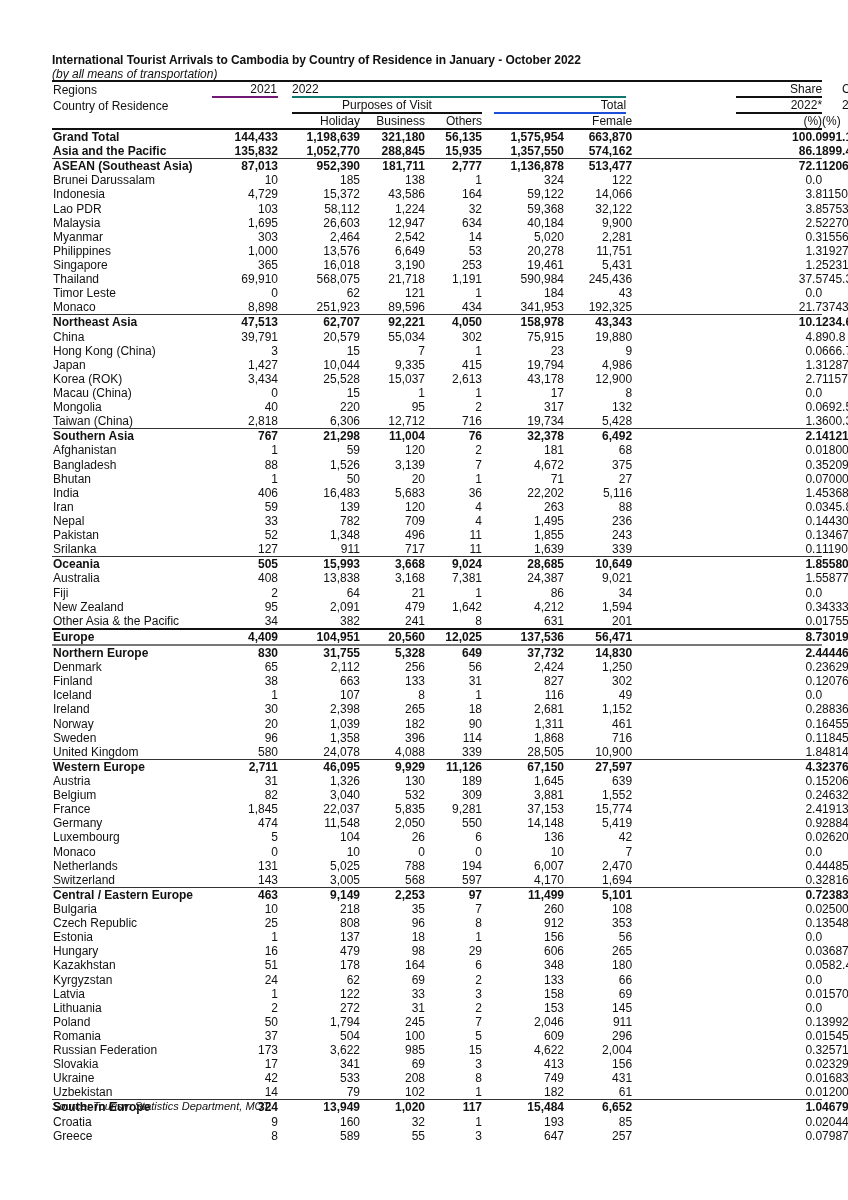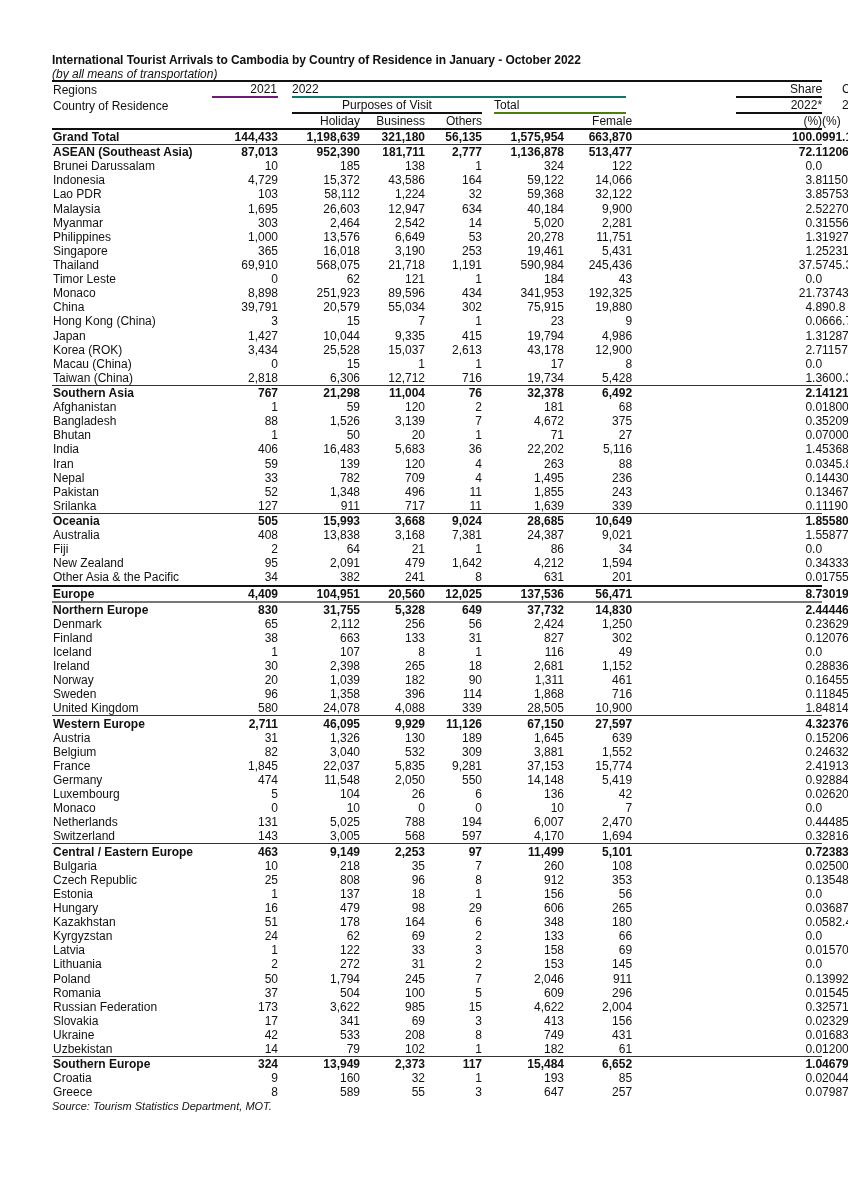--- a/index.html
+++ b/index.html
@@ -56,21 +56,21 @@
             <div style="border-bottom:2px solid #111; margin-left:20px;">Change</div>
           </td>
       </tr>
       <tr class="head">
         <td class="name">Country of Residence</td>
         <td></td>
         <td colspan="3">
             <div style="border-bottom:2px solid #111; margin-left:14px; text-align:center;">Purposes of Visit</div>
           </td>
         <td colspan="2">
-            <div style="border-bottom:2px solid #4d7c0f; margin-left:12px; margin-right:6px; text-align:left;">Total</div>
+            <div style="border-bottom:2px solid #1d4ed8; margin-left:12px; margin-right:6px; text-align:right;">Total</div>
           </td>
         <td></td>
         <td class="num">
             <div style="border-bottom:2px solid #111; margin-left:14px;">2022*</div>
           </td>
         <td class="num">
             <div style="border-bottom:2px solid #111; margin-left:20px;">2022*/21</div>
           </td>
       </tr>
       <tr class="head">
@@ -93,20 +93,32 @@
           <td class="num">1,198,639</td>
           <td class="num">321,180</td>
           <td class="num">56,135</td>
           <td class="num">1,575,954</td>
           <td class="num">663,870</td>
           <td class="num"></td>
           <td class="num">100.0</td>
           <td class="num">991.1</td>
         </tr>
         <tr class="bold">
+          <td class="name">Asia and the Pacific</td>
+          <td class="num">135,832</td>
+          <td class="num">1,052,770</td>
+          <td class="num">288,845</td>
+          <td class="num">15,935</td>
+          <td class="num">1,357,550</td>
+          <td class="num">574,162</td>
+          <td class="num"></td>
+          <td class="num">86.1</td>
+          <td class="num">899.4</td>
+        </tr>
+        <tr class="bold">
           <td class="name rule-thin">ASEAN (Southeast Asia)</td>
           <td class="num rule-thin">87,013</td>
           <td class="num rule-thin">952,390</td>
           <td class="num rule-thin">181,711</td>
           <td class="num rule-thin">2,777</td>
           <td class="num rule-thin">1,136,878</td>
           <td class="num rule-thin">513,477</td>
           <td class="num rule-thin"></td>
           <td class="num rule-thin">72.1</td>
           <td class="num rule-thin">1206.6</td>
@@ -224,20 +236,32 @@
           <td class="num">8,898</td>
           <td class="num">251,923</td>
           <td class="num">89,596</td>
           <td class="num">434</td>
           <td class="num">341,953</td>
           <td class="num">192,325</td>
           <td class="num"></td>
           <td class="num">21.7</td>
           <td class="num">3743.0</td>
         </tr>
+        <tr class="bold">
+          <td class="name rule-thin">Northeast Asia</td>
+          <td class="num rule-thin">47,513</td>
+          <td class="num rule-thin">62,707</td>
+          <td class="num rule-thin">92,221</td>
+          <td class="num rule-thin">4,050</td>
+          <td class="num rule-thin">158,978</td>
+          <td class="num rule-thin">43,343</td>
+          <td class="num rule-thin"></td>
+          <td class="num rule-thin">10.1</td>
+          <td class="num rule-thin">234.6</td>
+        </tr>
         <tr>
           <td class="name">China</td>
           <td class="num">39,791</td>
           <td class="num">20,579</td>
           <td class="num">55,034</td>
           <td class="num">302</td>
           <td class="num">75,915</td>
           <td class="num">19,880</td>
           <td class="num"></td>
           <td class="num">4.8</td>
@@ -283,20 +307,32 @@
           <td class="name">Macau (China)</td>
           <td class="num">0</td>
           <td class="num">15</td>
           <td class="num">1</td>
           <td class="num">1</td>
           <td class="num">17</td>
           <td class="num">8</td>
           <td class="num"></td>
           <td class="num">0.0</td>
           <td class="num"></td>
+        </tr>
+        <tr>
+          <td class="name">Mongolia</td>
+          <td class="num">40</td>
+          <td class="num">220</td>
+          <td class="num">95</td>
+          <td class="num">2</td>
+          <td class="num">317</td>
+          <td class="num">132</td>
+          <td class="num"></td>
+          <td class="num">0.0</td>
+          <td class="num">692.5</td>
         </tr>
         <tr>
           <td class="name">Taiwan (China)</td>
           <td class="num">2,818</td>
           <td class="num">6,306</td>
           <td class="num">12,712</td>
           <td class="num">716</td>
           <td class="num">19,734</td>
           <td class="num">5,428</td>
           <td class="num"></td>
@@ -864,21 +900,21 @@
           <td class="num">182</td>
           <td class="num">61</td>
           <td class="num"></td>
           <td class="num">0.0</td>
           <td class="num">1200.0</td>
         </tr>
         <tr class="bold">
           <td class="name rule-thin">Southern Europe</td>
           <td class="num rule-thin">324</td>
           <td class="num rule-thin">13,949</td>
-          <td class="num rule-thin">2,373</td>
+          <td class="num rule-thin">1,020</td>
           <td class="num rule-thin">117</td>
           <td class="num rule-thin">15,484</td>
           <td class="num rule-thin">6,652</td>
           <td class="num rule-thin"></td>
           <td class="num rule-thin">1.0</td>
           <td class="num rule-thin">4679.0</td>
         </tr>
         <tr>
           <td class="name">Croatia</td>
           <td class="num">9</td>

